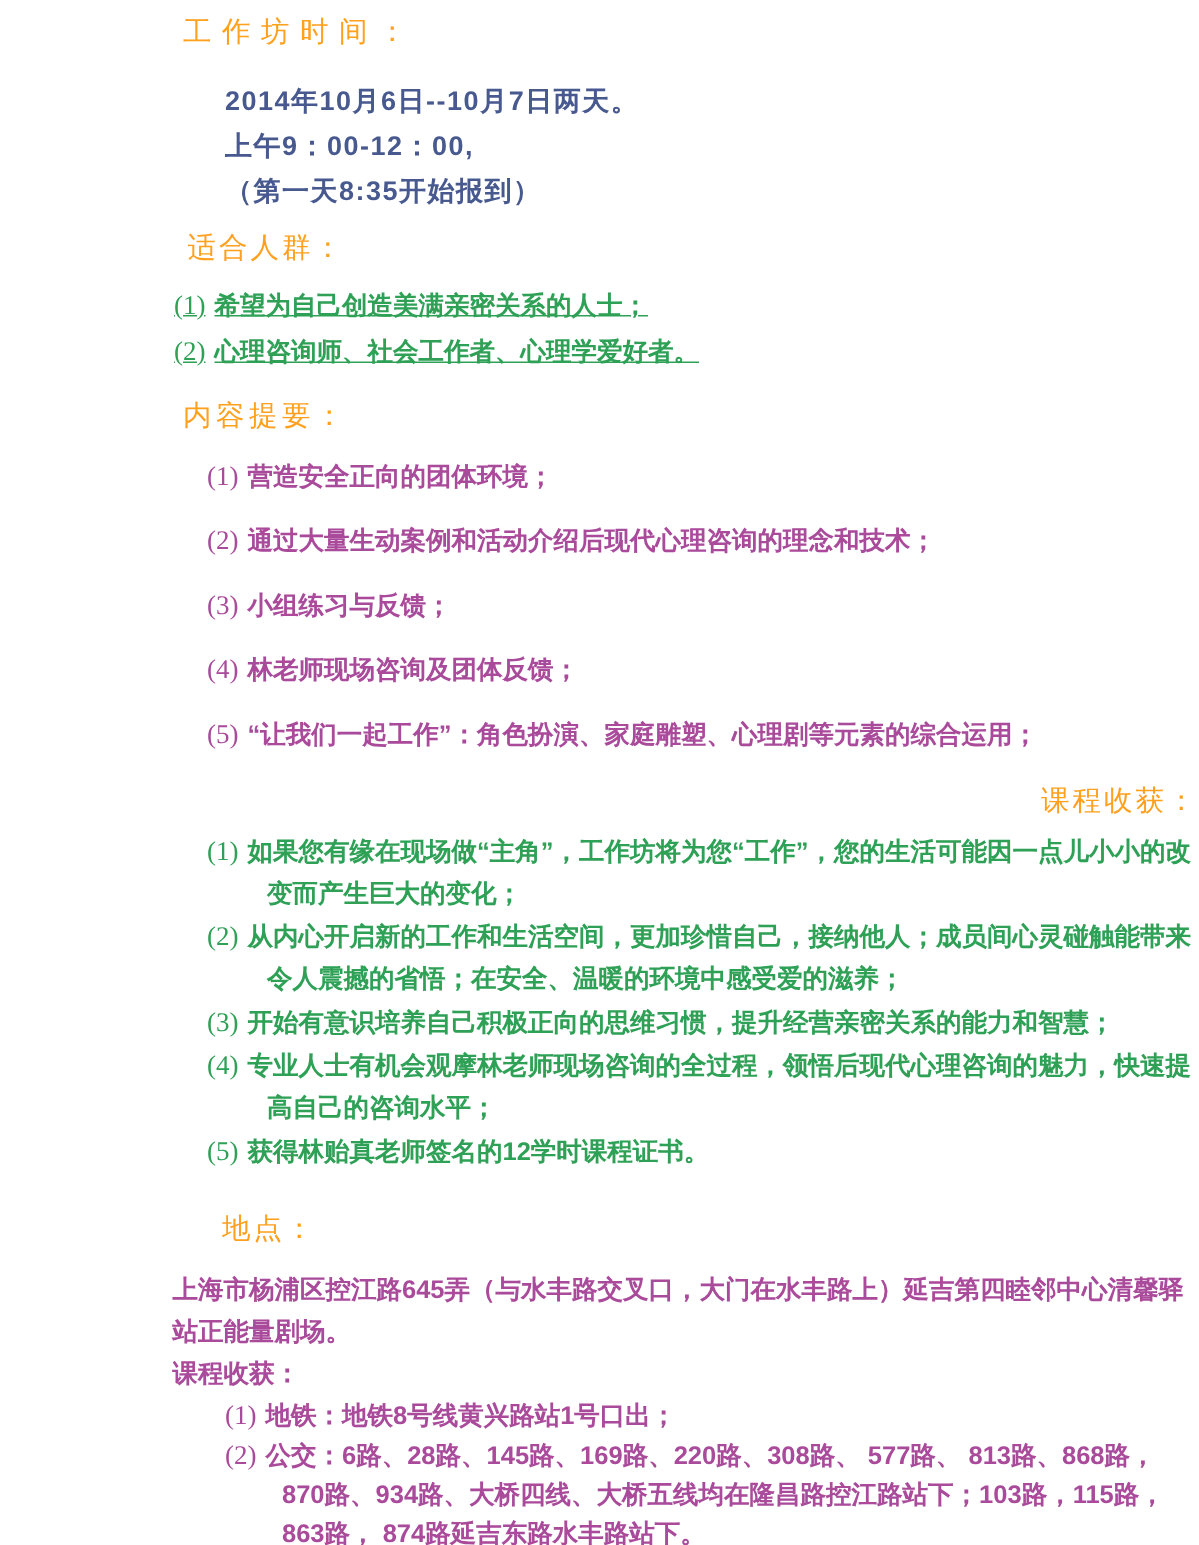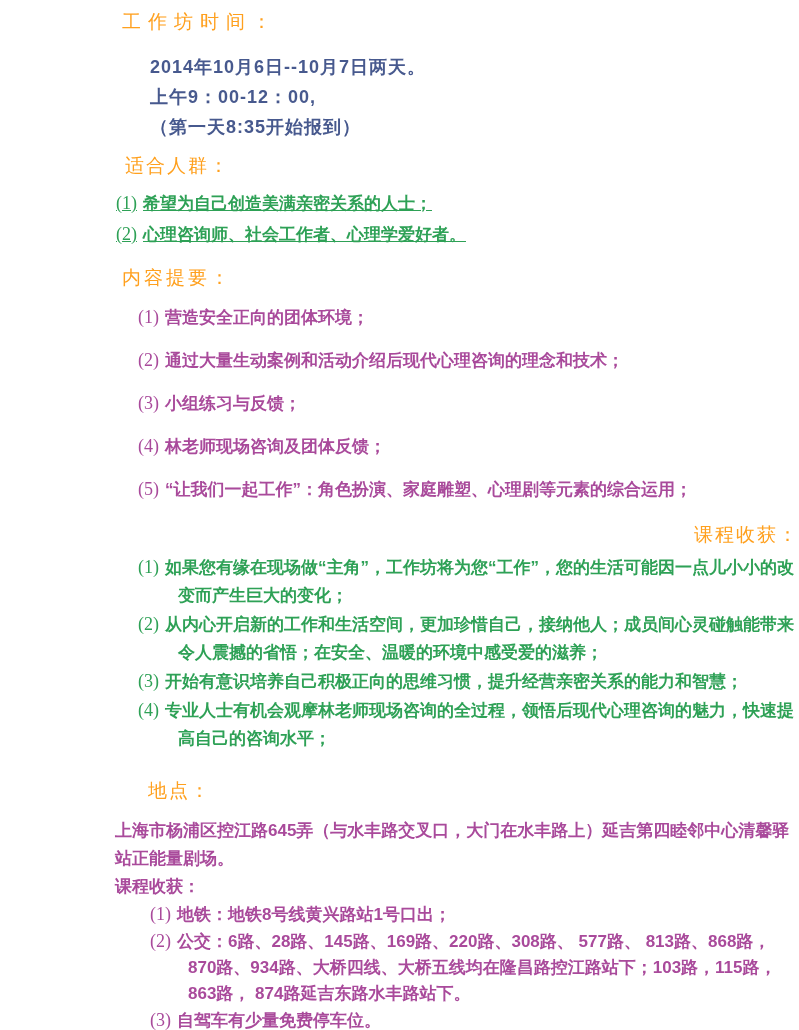--- a/index.html
+++ b/index.html
@@ -91,20 +91,23 @@
     </div>
     <div class="item">
       <span class="marker">(2)</span><span>从内心开启新的工作和生活空间，更加珍惜自己，接纳他人；成员间心灵碰触能带来令人震撼的省悟；在安全、温暖的环境中感受爱的滋养；</span>
     </div>
     <div class="item">
       <span class="marker">(3)</span><span>开始有意识培养自己积极正向的思维习惯，提升经营亲密关系的能力和智慧；</span>
     </div>
     <div class="item">
       <span class="marker">(4)</span><span>专业人士有机会观摩林老师现场咨询的全过程，领悟后现代心理咨询的魅力，快速提高自己的咨询水平；</span>
     </div>
+    <div class="item">
+      <span class="marker">(5)</span><span>获得林贻真老师签名的12学时课程证书。</span>
+    </div>
   </div>
 
   <div class="heading h-location">地点：</div>
 
   <div class="location-block">
     <div>上海市杨浦区控江路645弄（与水丰路交叉口，大门在水丰路上）延吉第四睦邻中心清馨驿站正能量剧场。</div>
     <div>课程收获：</div>
     <div class="list transport">
       <div class="item">
         <span class="marker">(1)</span><span>地铁：地铁8号线黄兴路站1号口出；</span>

